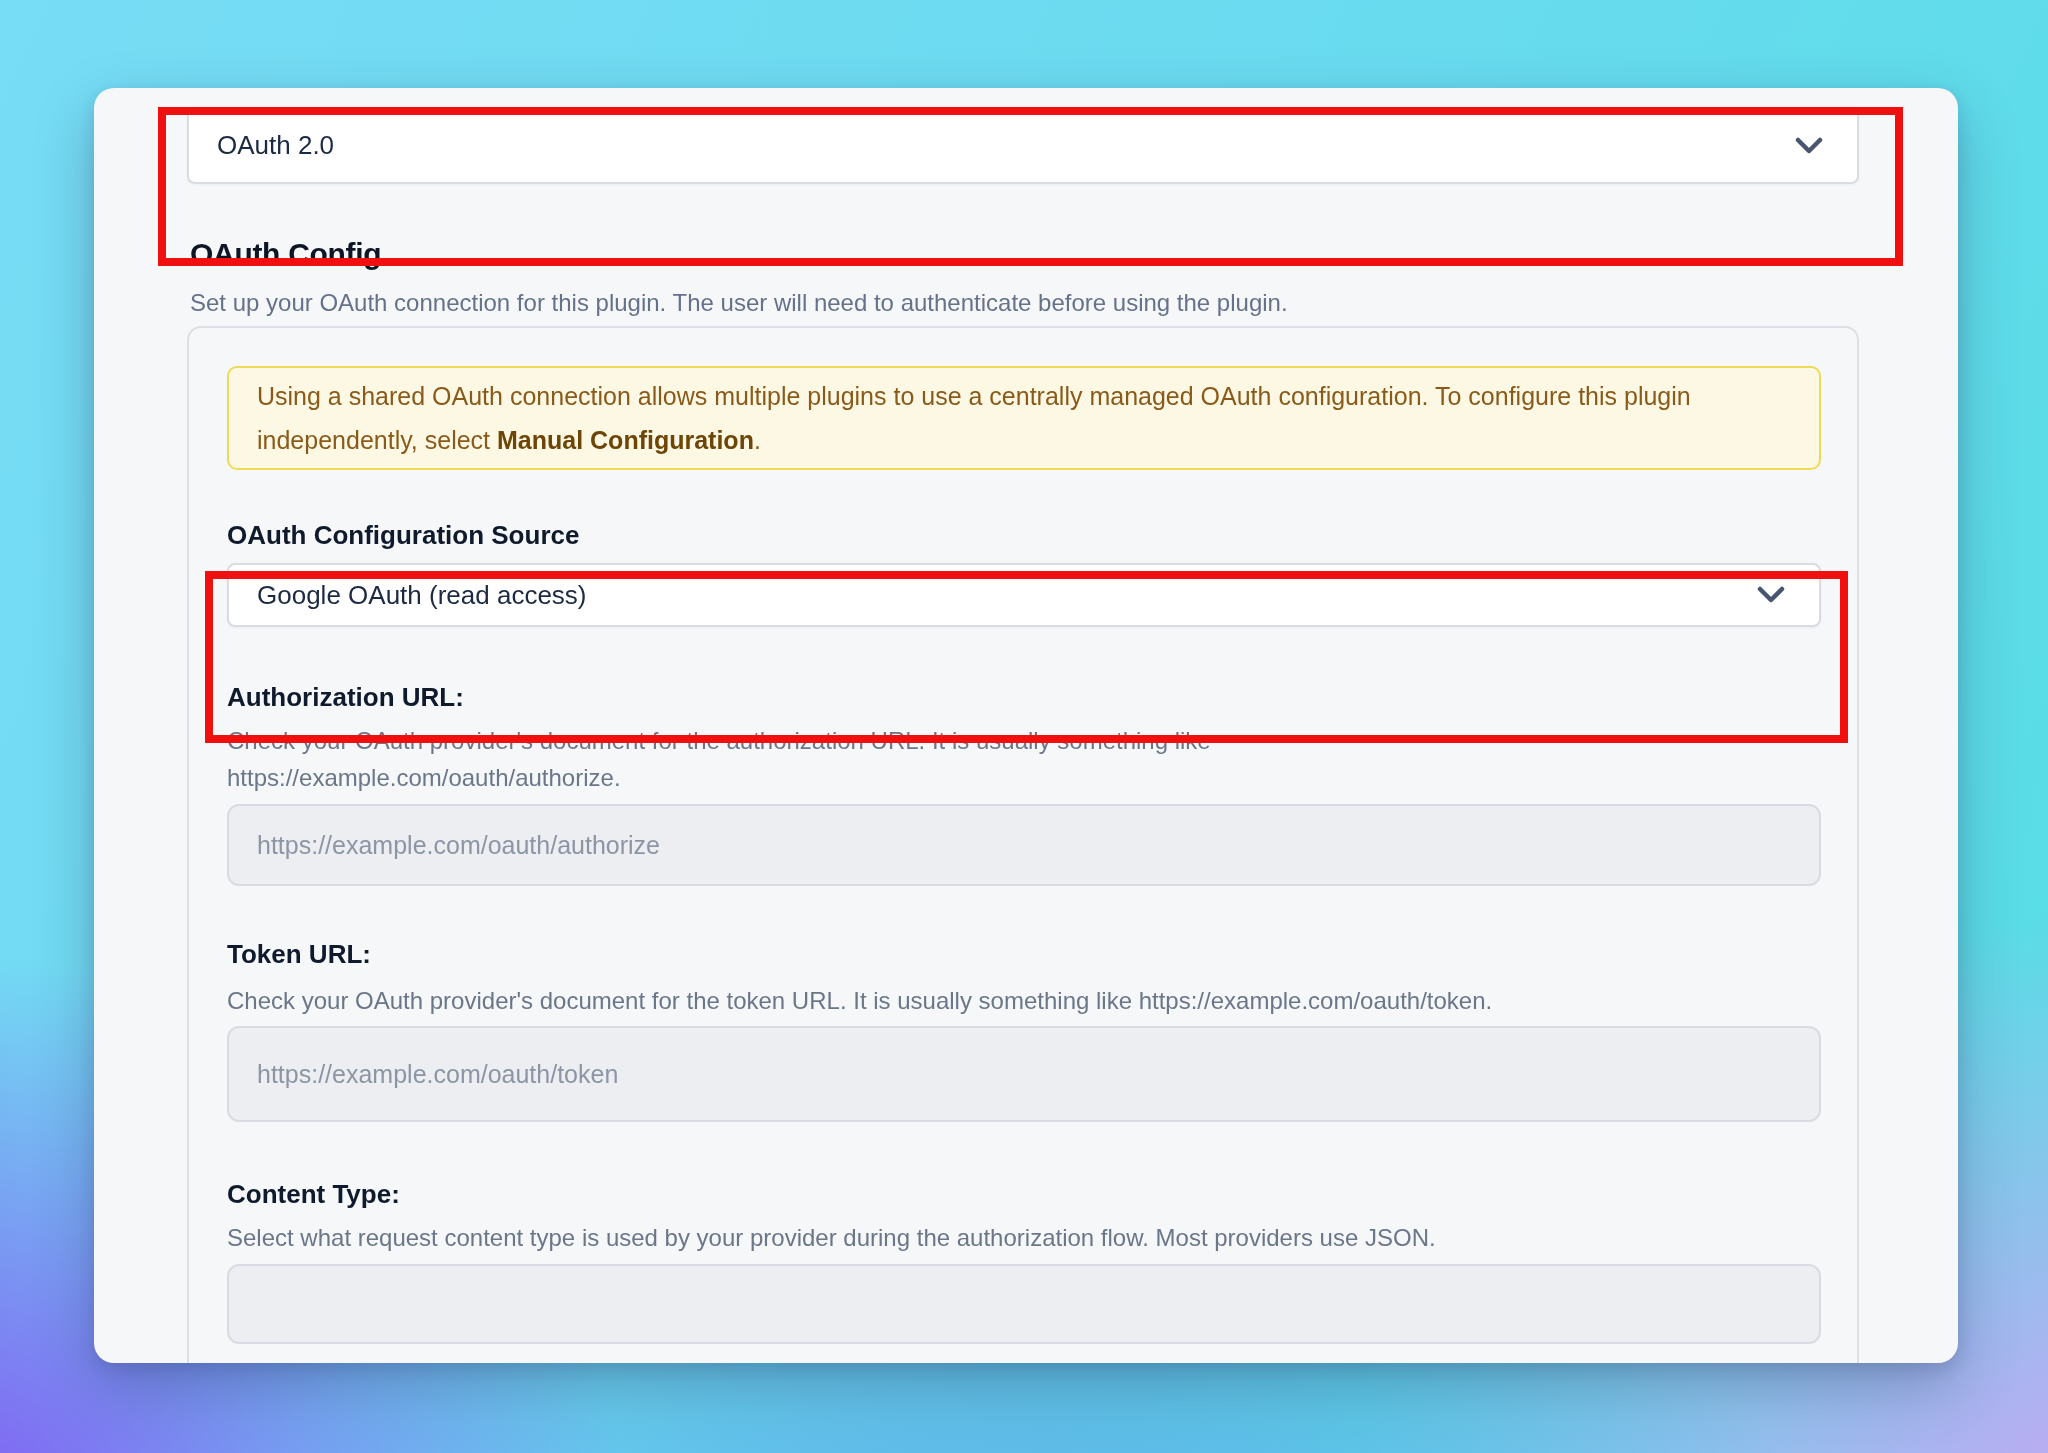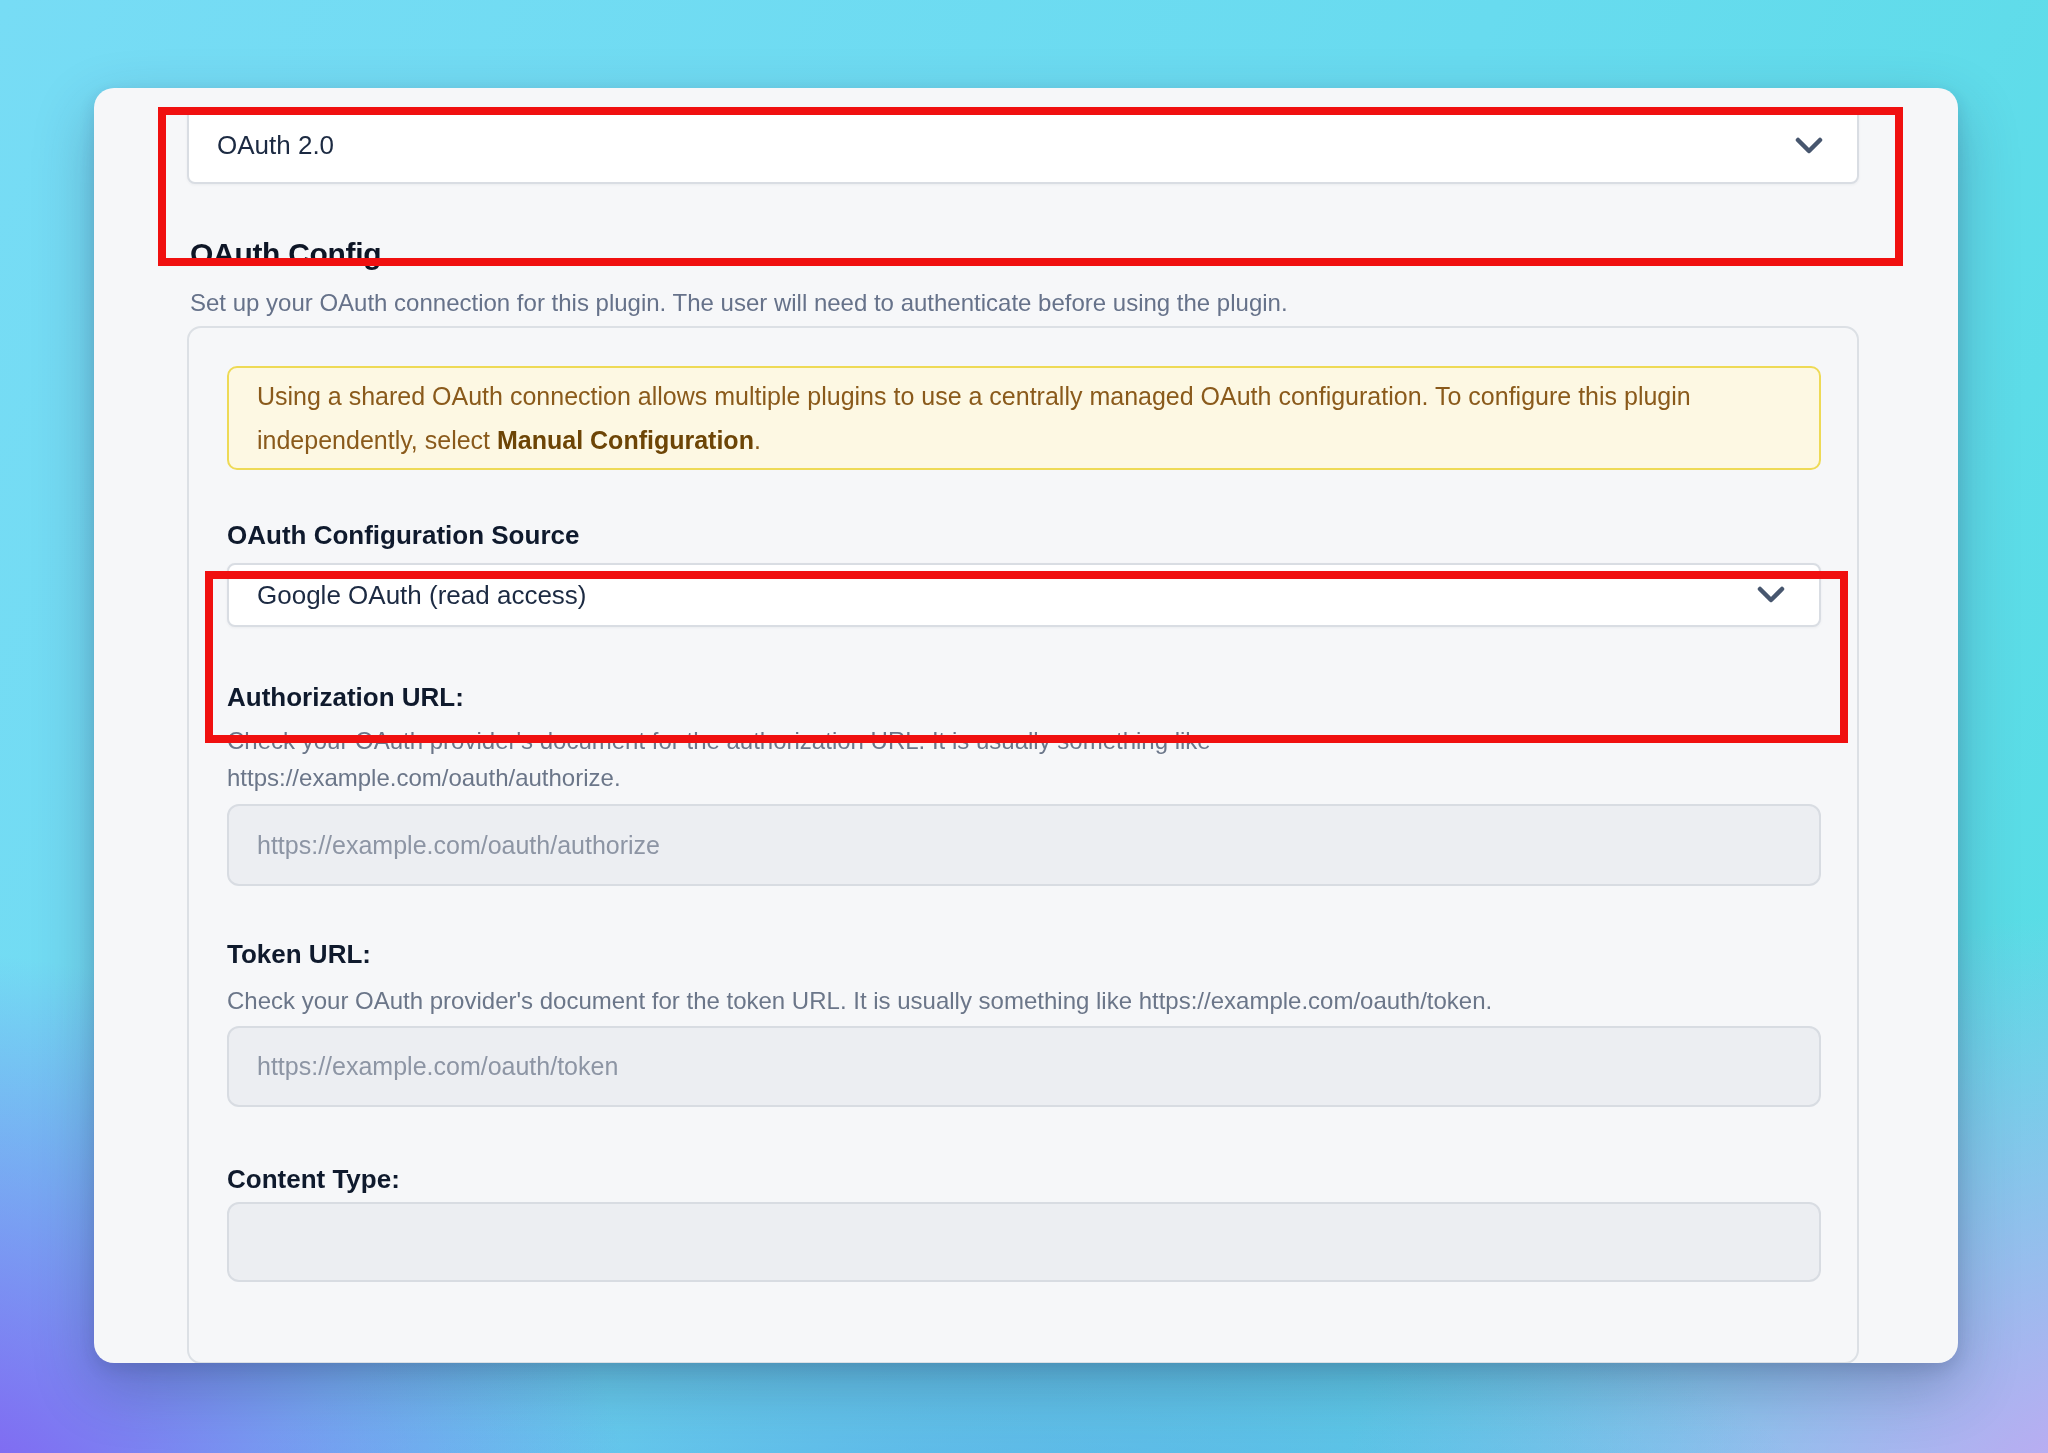--- a/index.html
+++ b/index.html
@@ -105,21 +105,21 @@
     margin-top: 8px;
     background: #eceef2;
     border: 2px solid #d8dce2;
     border-radius: 12px;
     padding: 0 28px;
     font-family: "Liberation Sans", "DejaVu Sans", sans-serif;
     font-size: 25px;
     color: #6d28d9;
   }
   .text-input::placeholder { color: #8d95a4; opacity: 1; }
-  .in-token { margin-top: 7px; height: 81px; }
+  .in-token { margin-top: 7px; height: 96px; }
   .in-ctype { margin-top: 8px; height: 80px; background: #eceef2; border: 2px solid #d8dce2; border-radius: 12px; }
   .annotation {
     position: absolute;
     border: 8px solid #f01010;
     pointer-events: none;
     z-index: 5;
   }
   .red-auth   { left: 64px;  top: 19px;  width: 1745px; height: 159px; }
   .red-source { left: 111px; top: 483px; width: 1643px; height: 172px; }
 </style>
@@ -160,18 +160,19 @@
 
       <label class="field-label lbl-authurl">Authorization URL:</label>
       <p class="field-desc fd-auth">Check your OAuth provider's document for the authorization URL. It is usually something like https://example.com/oauth/authorize.</p>
       <input class="text-input" type="text" disabled="" placeholder="https://example.com/oauth/authorize" style="">
 
       <label class="field-label lbl-token">Token URL:</label>
       <p class="field-desc fd-token">Check your OAuth provider's document for the token URL. It is usually something like https://example.com/oauth/token.</p>
       <input class="text-input in-token" type="text" disabled="" placeholder="https://example.com/oauth/token" style="">
 
       <label class="field-label lbl-ctype">Content Type:</label>
+      <p class="field-desc">Select what request content type is used by your provider during the authorization flow. Most providers use JSON.</p>
       <div class="in-ctype"></div>
 
     </div>
 
   </div>
 </div>
 
 </body></html>

